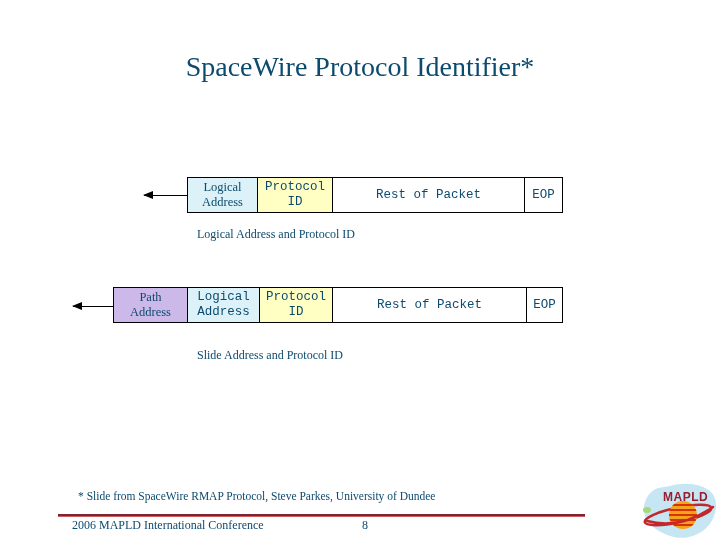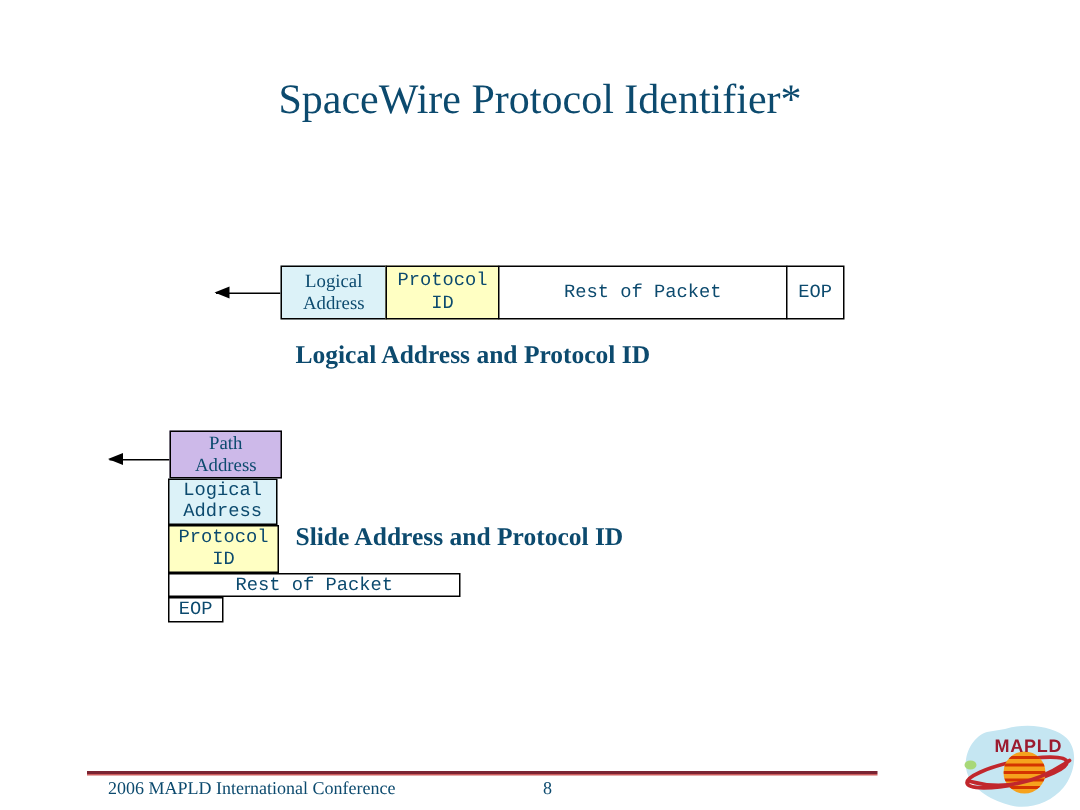--- a/index.html
+++ b/index.html
@@ -15,21 +15,21 @@
   .title{
     position:absolute;top:50px;left:0;width:720px;
     text-align:center;
     font-size:28px;line-height:33px;
     font-weight:normal;
   }
   .pkt-row{
     position:absolute;height:36px;display:flex;align-items:stretch;
   }
   .row1{left:187px;top:177px;}
-  .row2{left:113px;top:287px;flex-direction:column;}
+  .row2{left:113px;top:287px;}
   .cell{
     box-sizing:border-box;
     border:1px solid var(--border,#000);
     display:flex;align-items:center;justify-content:center;
     text-align:center;
     font-size:12.5px;line-height:1.18;
     padding:0 4px;
     background:var(--cell-plain,#fff);
   }
   .cell + .cell{margin-left:-1px;font-family:Liberation Mono, monospace;}
@@ -47,21 +47,21 @@
   .arrow2{left:73px;top:306px;width:40px;}
   .arrow::before{
     content:"";position:absolute;left:-1px;top:-4px;
     width:0;height:0;
     border-top:4.5px solid transparent;
     border-bottom:4.5px solid transparent;
     border-right:10px solid #000;
   }
   .caption{
     position:absolute;
-    font-size:17px;font-weight:bold;
+    font-size:12px;font-weight:normal;
     white-space:nowrap;
   }
   .caption1{left:197px;top:227px;}
   .caption2{left:197px;top:348px;}
   .footnote{
     position:absolute;left:78px;top:490px;
     font-size:11.5px;white-space:nowrap;
   }
   .footer-line{
     position:absolute;left:58px;top:514px;width:527px;height:3px;
@@ -101,20 +101,21 @@
   <div class="arrow arrow2"></div>
   <div class="pkt-row row2">
     <div class="cell c-path w0">Path Address</div>
     <div class="cell c-logical w1">Logical Address</div>
     <div class="cell c-protocol w2">Protocol ID</div>
     <div class="cell w3">Rest of Packet</div>
     <div class="cell w4">EOP</div>
   </div>
   <div class="caption caption2">Slide Address and Protocol ID</div>
 
+  <div class="footnote">* Slide from SpaceWire RMAP Protocol, Steve Parkes, University of Dundee</div>
 
   <div class="footer-line"></div>
   <div class="footer-text footer-left">2006 MAPLD International Conference</div>
   <div class="footer-text footer-page">8</div>
 
   <div class="logo">
     <svg width="84" height="58" viewBox="0 0 84 58" xmlns="http://www.w3.org/2000/svg">
       <path d="M34,4 C50,-1 68,3 75,10 C83,18 81,33 73,43 C65,53 50,58 38,55 C26,52 13,45 9,34 C5,23 12,9 22,6 Z" style="fill:var(--logo-blue,#C5E6F2);"></path>
       <ellipse cx="42" cy="33" rx="34" ry="7.5" transform="rotate(-12 42 33)" style="fill:none;stroke:var(--logo-red,#C1272D);stroke-width:2.5;"></ellipse>
       <circle cx="47" cy="33" r="14" style="fill:var(--logo-orange,#F6A21D);"></circle>

